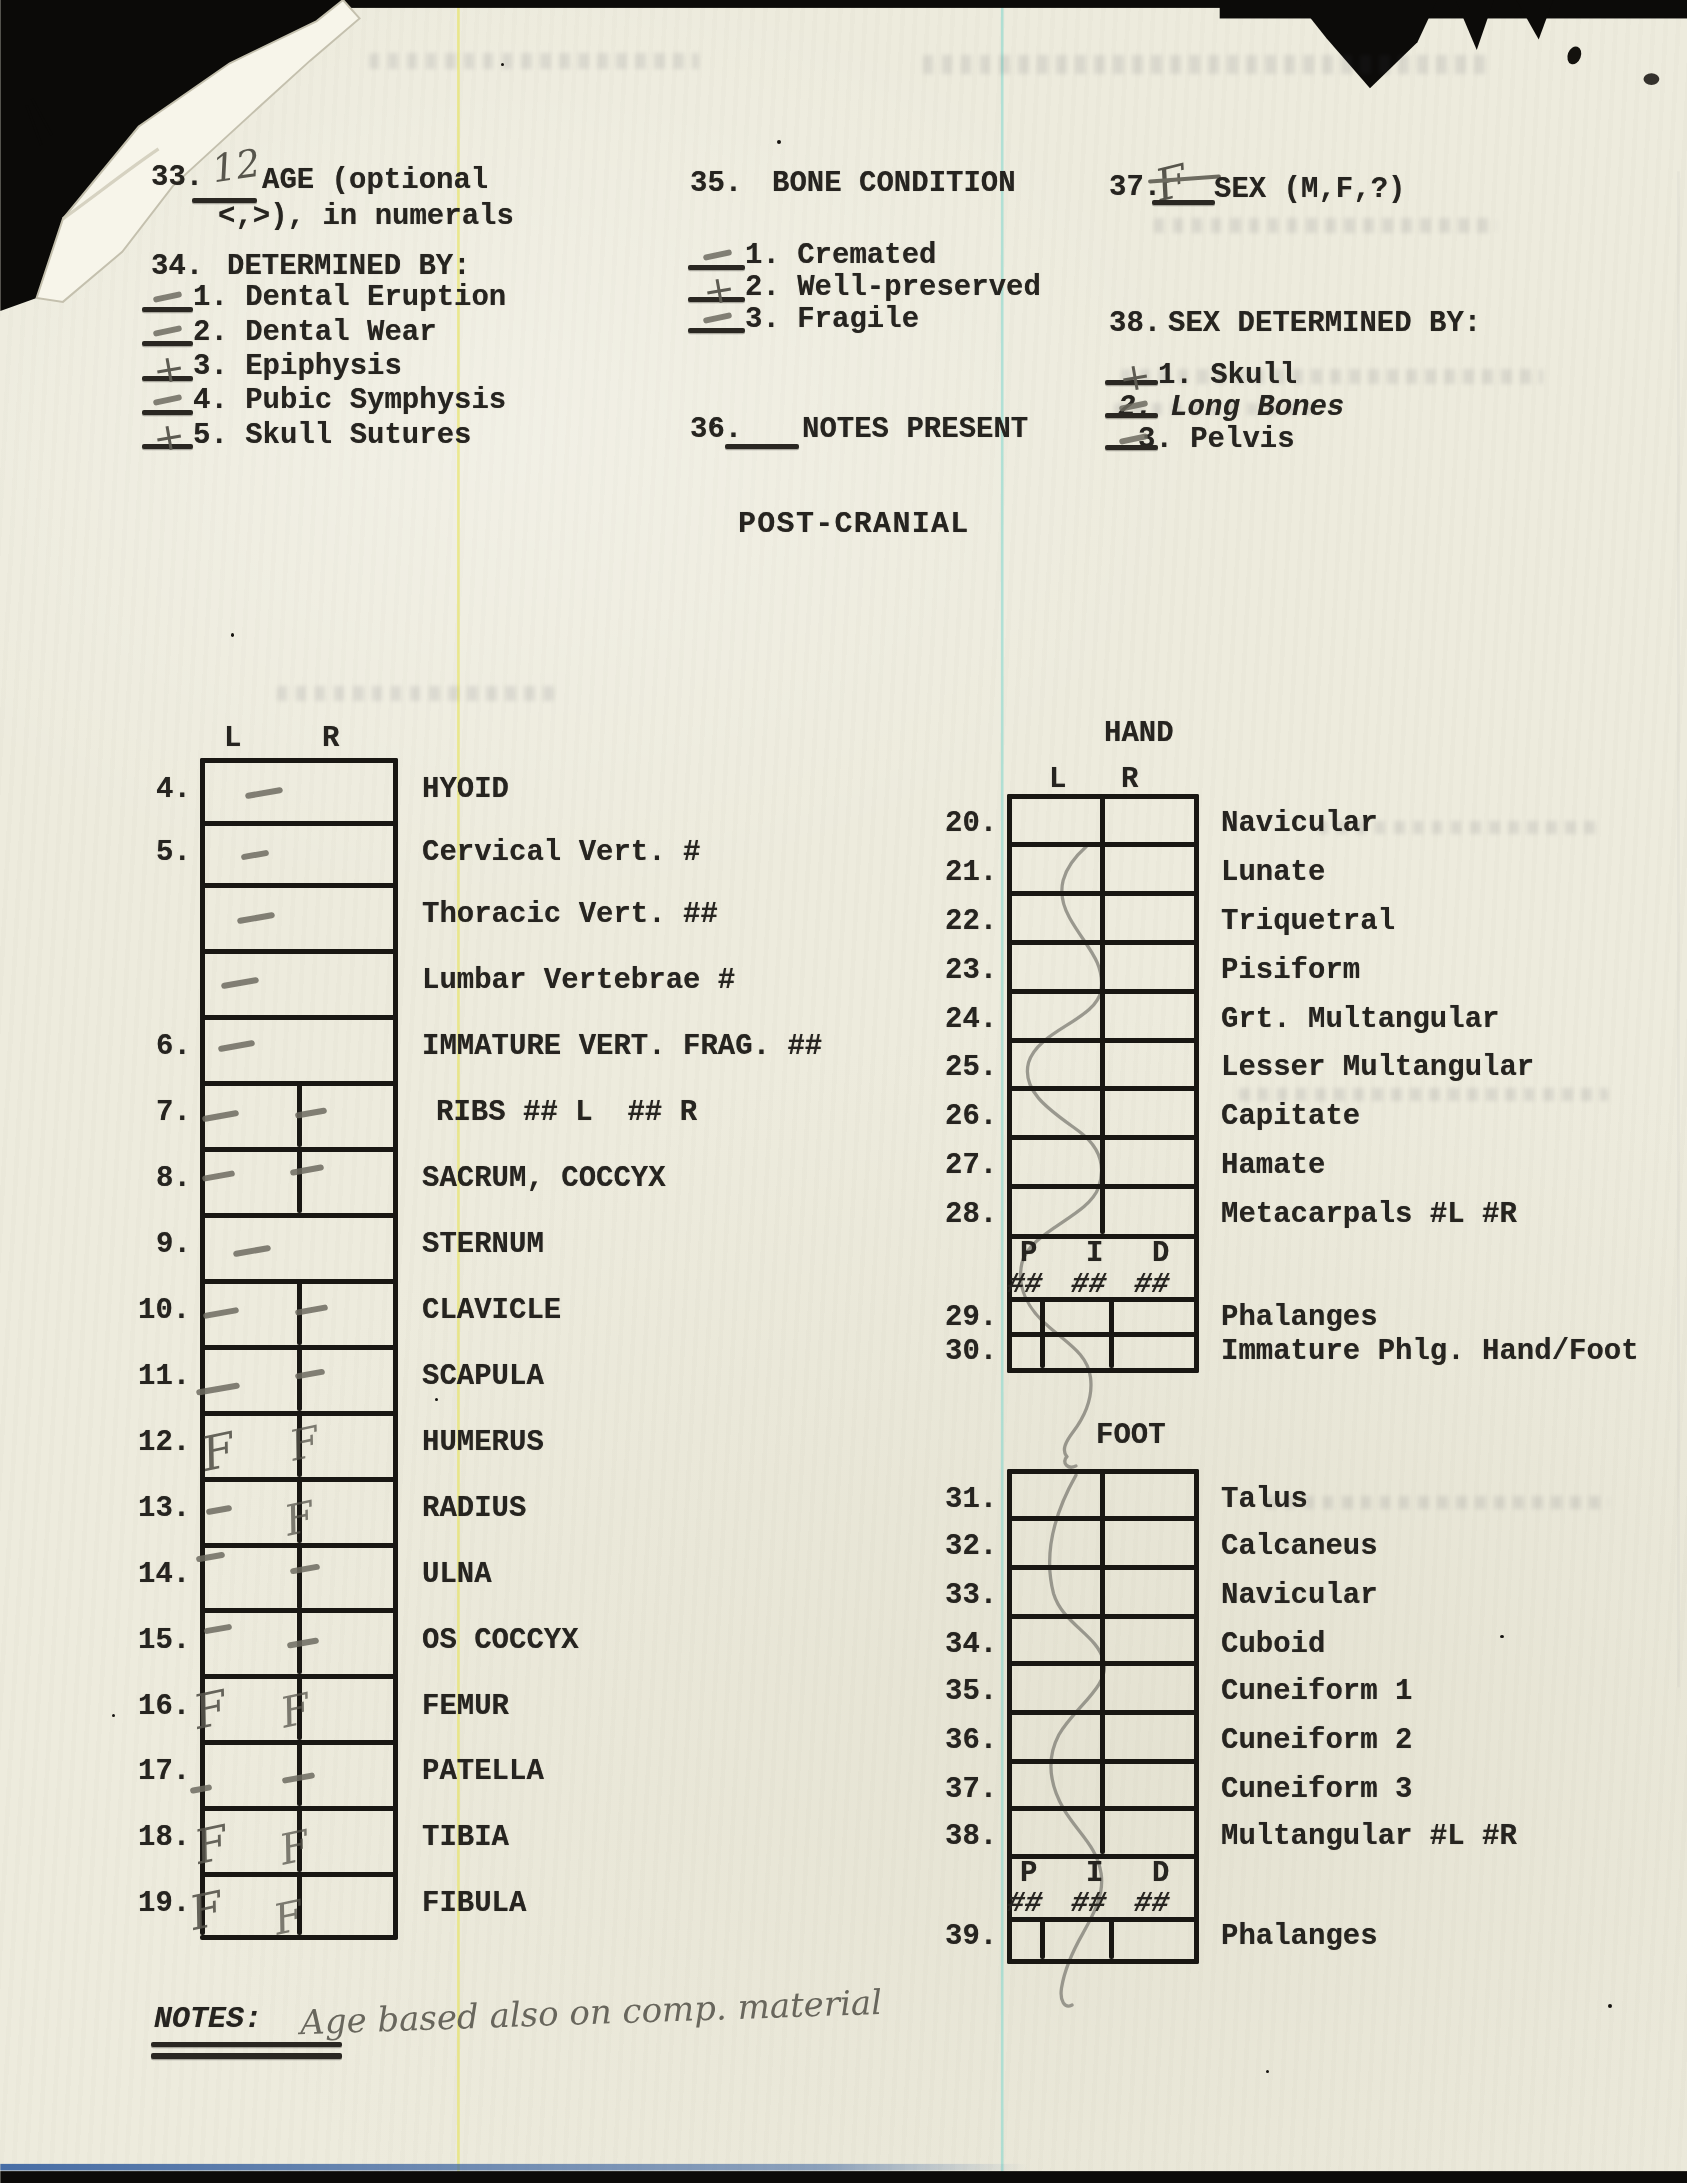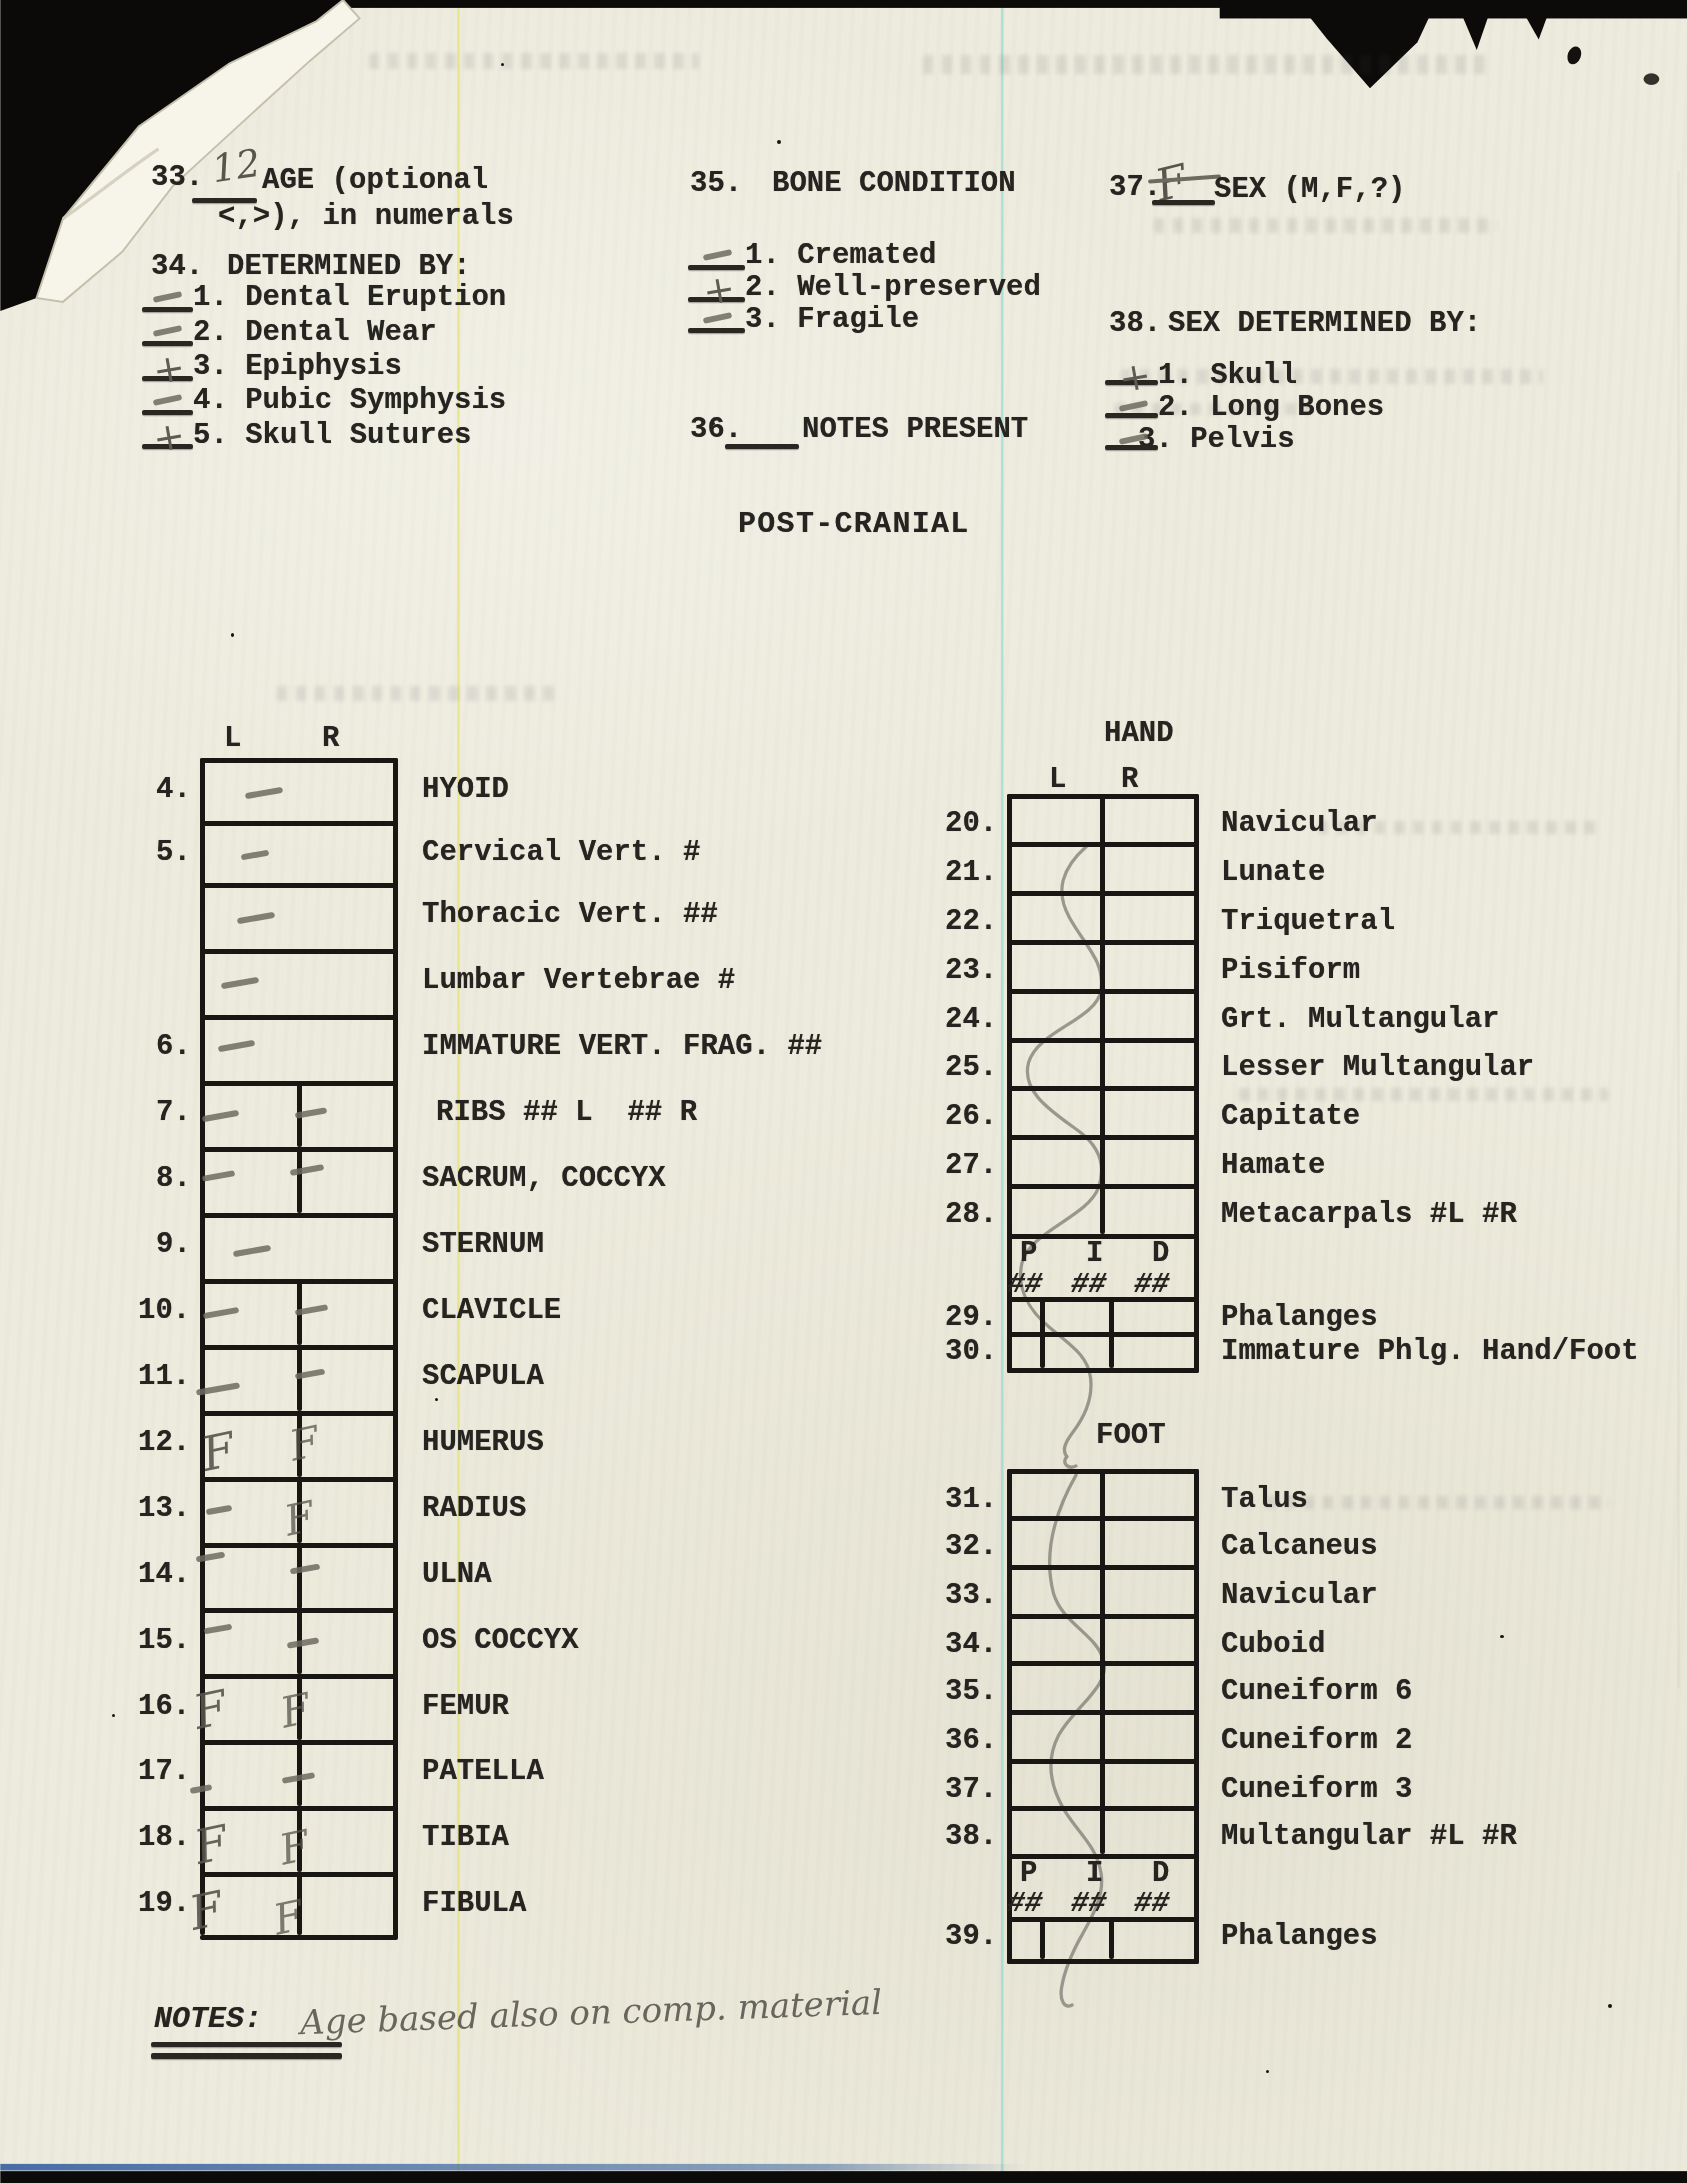--- a/index.html
+++ b/index.html
@@ -139,21 +139,21 @@
   <div class="blank" style="left:1152px;top:200px;width:63px;height:5.3px;"></div>
   <div class="hw" style="left:1148px;top:177px;width:73px;height:4px;background:#6d6b60;border-radius:2px;transform:rotate(-4deg);"></div>
   <div class="t s44" style="left:1214px;top:175px;">SEX (M,F,?)</div>
 
   <div class="t s44" style="left:1109px;top:309px;">38.</div>
   <div class="t s44" style="left:1168px;top:309px;">SEX DETERMINED BY:</div>
   <div id="f38-items">
       <div class="t s44" style="left: 1158px; top: 361px;">1. Skull</div>
       <div class="blank" style="left: 1105px; top: 380px; width: 53px; height: 5.3px;"></div>
       <div class="mark-plus" style="left: 1119px; top: 355px; font-size: 38px; transform: rotate(-10deg);">+</div>
-      <div class="t s44" style="left: 1158px; top: 393px;">2. Long Bones</div>
+      <div class="t s44" style="left: 1118px; top: 393px; font-style: italic;">2. Long Bones</div>
       <div class="blank" style="left: 1105px; top: 413px; width: 53px; height: 5.3px;"></div>
       <div class="mark-dash" style="left: 1119px; top: 403px; width: 29px; transform: rotate(-12deg); opacity: 0.85;"></div>
       <div class="t s44" style="left: 1138px; top: 425px;">3. Pelvis</div>
       <div class="blank" style="left: 1105px; top: 445px; width: 53px; height: 5.3px;"></div>
       <div class="mark-dash" style="left: 1119px; top: 436px; width: 29px; transform: rotate(-12deg); opacity: 0.85;"></div>
     </div>
 
   <div class="t s46" style="left:738px;top:508px;letter-spacing:1.3px;">POST-CRANIAL</div>
 
   <div class="t s44" style="left:224px;top:724px;">L</div>
@@ -330,21 +330,21 @@
       <div class="vline" style="left: 1109px; top: 1917px; width: 4.6px; height: 42px;"></div>
       <div class="t s44" style="left: 945px; top: 1485px;">31.</div>
       <div class="t s44" style="left: 1221px; top: 1485px;">Talus</div>
       <div class="t s44" style="left: 945px; top: 1532px;">32.</div>
       <div class="t s44" style="left: 1221px; top: 1532px;">Calcaneus</div>
       <div class="t s44" style="left: 945px; top: 1581px;">33.</div>
       <div class="t s44" style="left: 1221px; top: 1581px;">Navicular</div>
       <div class="t s44" style="left: 945px; top: 1630px;">34.</div>
       <div class="t s44" style="left: 1221px; top: 1630px;">Cuboid</div>
       <div class="t s44" style="left: 945px; top: 1677px;">35.</div>
-      <div class="t s44" style="left: 1221px; top: 1677px;">Cuneiform 6</div>
+      <div class="t s44" style="left: 1221px; top: 1677px;">Cuneiform 1</div>
       <div class="t s44" style="left: 945px; top: 1726px;">36.</div>
       <div class="t s44" style="left: 1221px; top: 1726px;">Cuneiform 2</div>
       <div class="t s44" style="left: 945px; top: 1775px;">37.</div>
       <div class="t s44" style="left: 1221px; top: 1775px;">Cuneiform 3</div>
       <div class="t s44" style="left: 945px; top: 1822px;">38.</div>
       <div class="t s44" style="left: 1221px; top: 1822px;">Multangular #L #R</div>
       <div class="t s44" style="left: 1020px; top: 1859px;">P</div>
       <div class="t s44" style="left: 1086px; top: 1859px;">I</div>
       <div class="t s44" style="left: 1152px; top: 1859px;">D</div>
       <div class="t s44" style="left: 1007px; top: 1889px; transform: skewX(-14deg);">##</div>

